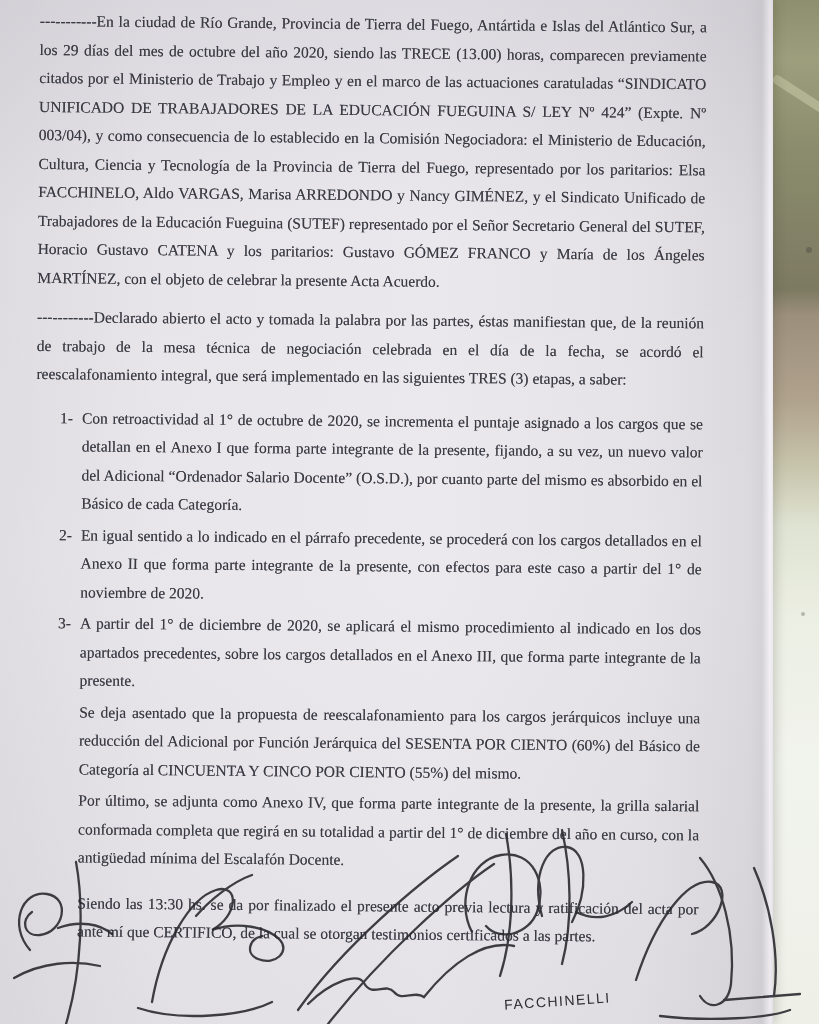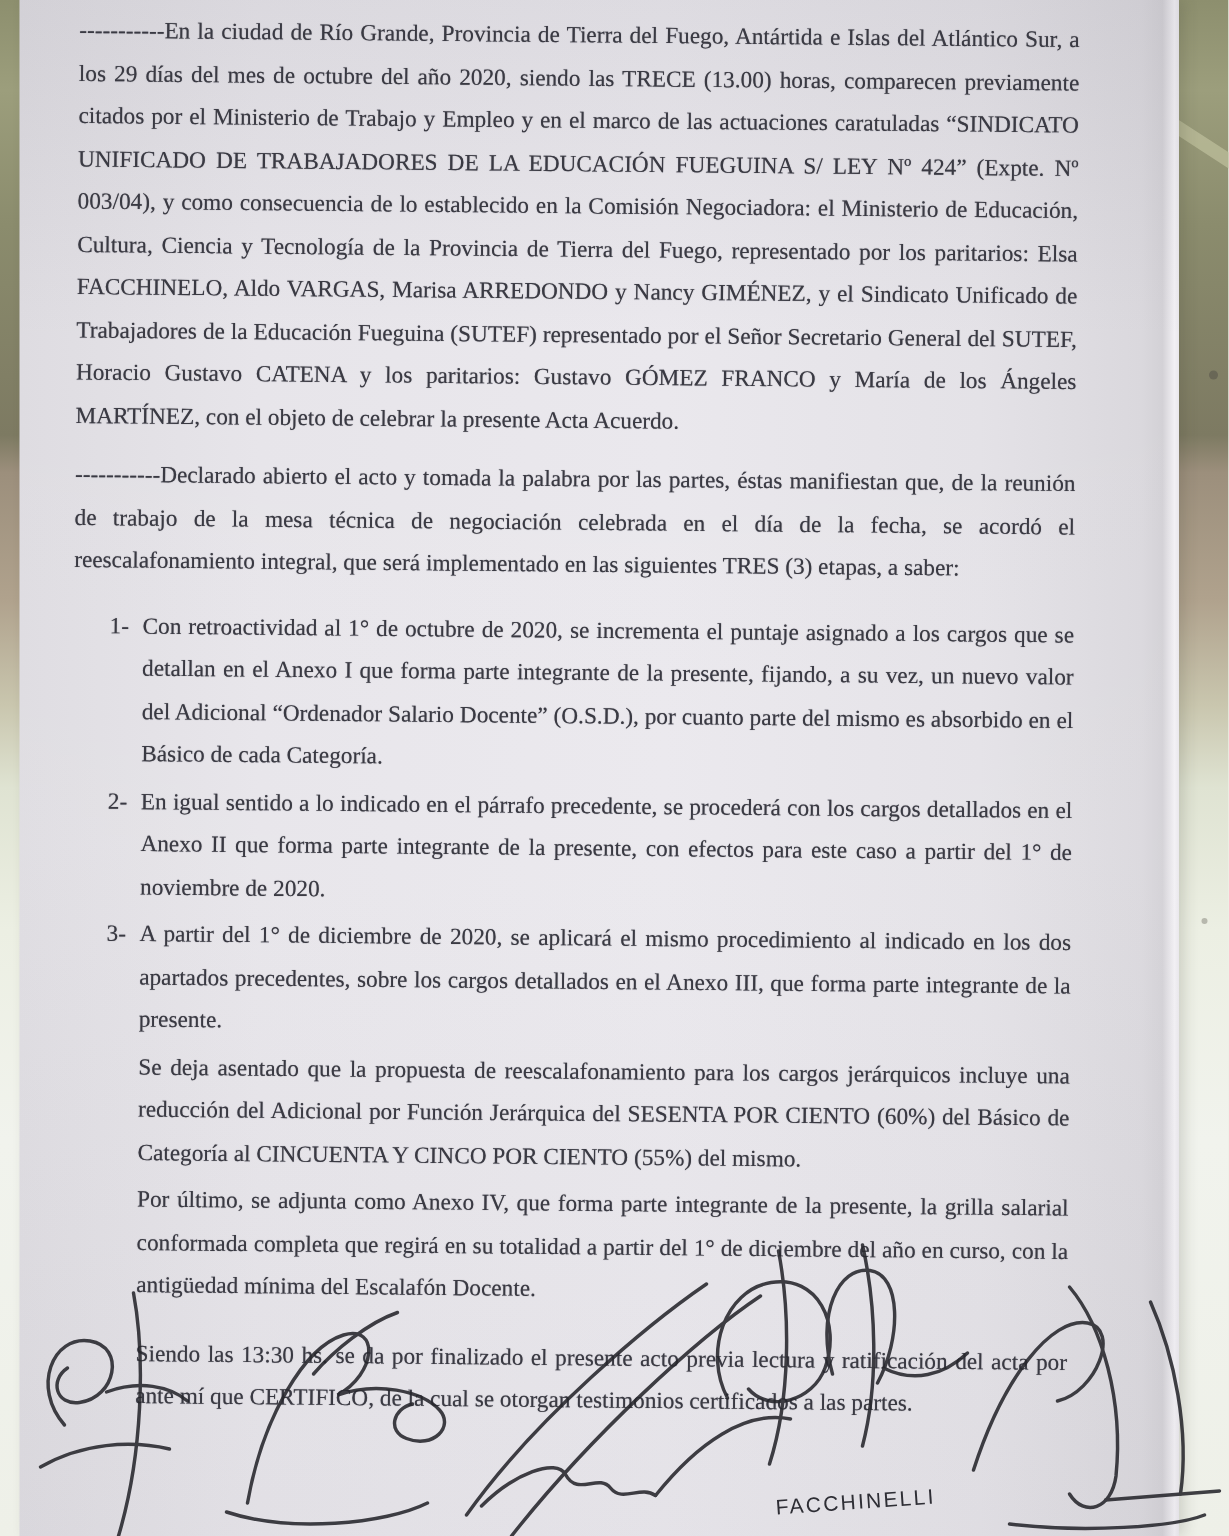--- a/index.html
+++ b/index.html
@@ -25,21 +25,20 @@
   .bg-dot.d2{left:801px;top:612px;width:4px;height:4px;opacity:.35;}
   
   .paper{
     position:absolute;top:0;left:0;width:773px;height:1024px;
     background:
       linear-gradient(180deg, rgba(110,108,120,.10) 0%, rgba(255,255,255,0) 22%,
         rgba(255,255,255,.06) 55%, rgba(140,138,148,.06) 100%),
       linear-gradient(90deg, #dedce1 0px, #e7e5ea 160px, #eae8ed 430px,
         #e4e2e7 640px, #dad8dd 748px, #d3d1d6 762px, #f2f0f4 770px, #e9e7ec 773px);
     box-shadow:4px 0 9px rgba(60,60,50,.18);
-    margin-left:13px;
   }
   
   .doc{
     position:absolute;top:7px;left:0;width:773px;
     transform:rotate(.55deg);transform-origin:40px 0;
     color:#3a3a43;
     font-size:15.5px;line-height:28.5px;
     text-shadow:0 0 .6px rgba(58,58,67,.65);
   }
   .doc p{margin:0;padding:0 66px 0 40px;text-align:justify;}

